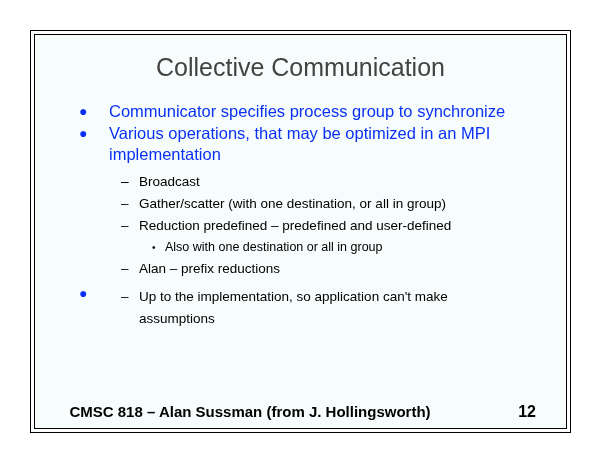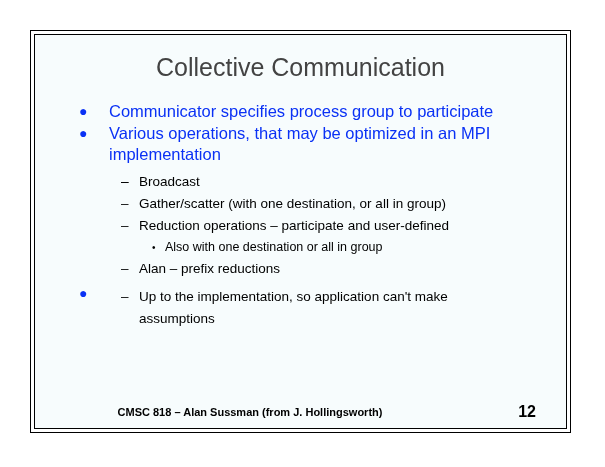--- a/index.html
+++ b/index.html
@@ -133,21 +133,21 @@
     right: 0;
     bottom: 8px;
     height: 16px;
   }
   #footer-credit {
     position: absolute;
     left: 0;
     width: 430px;
     top: 0;
     text-align: center;
-    font-size: 11px;
+    font-size: 15px;
     line-height: 16px;
     font-weight: bold;
     color: #000000;
     white-space: nowrap;
   }
   #footer-page-number {
     position: absolute;
     right: 30px;
     top: 0;
     font-size: 16px;
@@ -162,21 +162,21 @@
 
 <div id="slide-frame">
   <div id="slide-inner-frame">
 
     <div id="slide-title">Collective Communication</div>
 
     <div id="slide-body">
 
       <div class="bullet-row lvl1">
         <span class="marker">●</span>
-        <span>Communicator specifies process group to participate</span>
+        <span>Communicator specifies process group to synchronize</span>
       </div>
 
       <div class="bullet-row lvl1">
         <span class="marker">●</span>
         <span>Various operations, that may be optimized in an MPI implementation</span>
       </div>
 
       <div class="spacer-sm"></div>
 
       <div class="bullet-row lvl2">
@@ -188,21 +188,21 @@
         <span>Broadcast</span>
       </div>
 
       <div class="bullet-row lvl2">
         <span class="marker">–</span>
         <span>Gather/scatter (with one destination, or all in group)</span>
       </div>
 
       <div class="bullet-row lvl2">
         <span class="marker">–</span>
-        <span>Reduction operations – participate and user-defined</span>
+        <span>Reduction predefined – predefined and user-defined</span>
       </div>
 
       <div class="bullet-row lvl3">
         <span class="marker">•</span>
         <span>Also with one destination or all in group</span>
       </div>
 
       <div class="bullet-row lvl2">
         <span class="marker">–</span>
         <span>Alan – prefix reductions</span>

